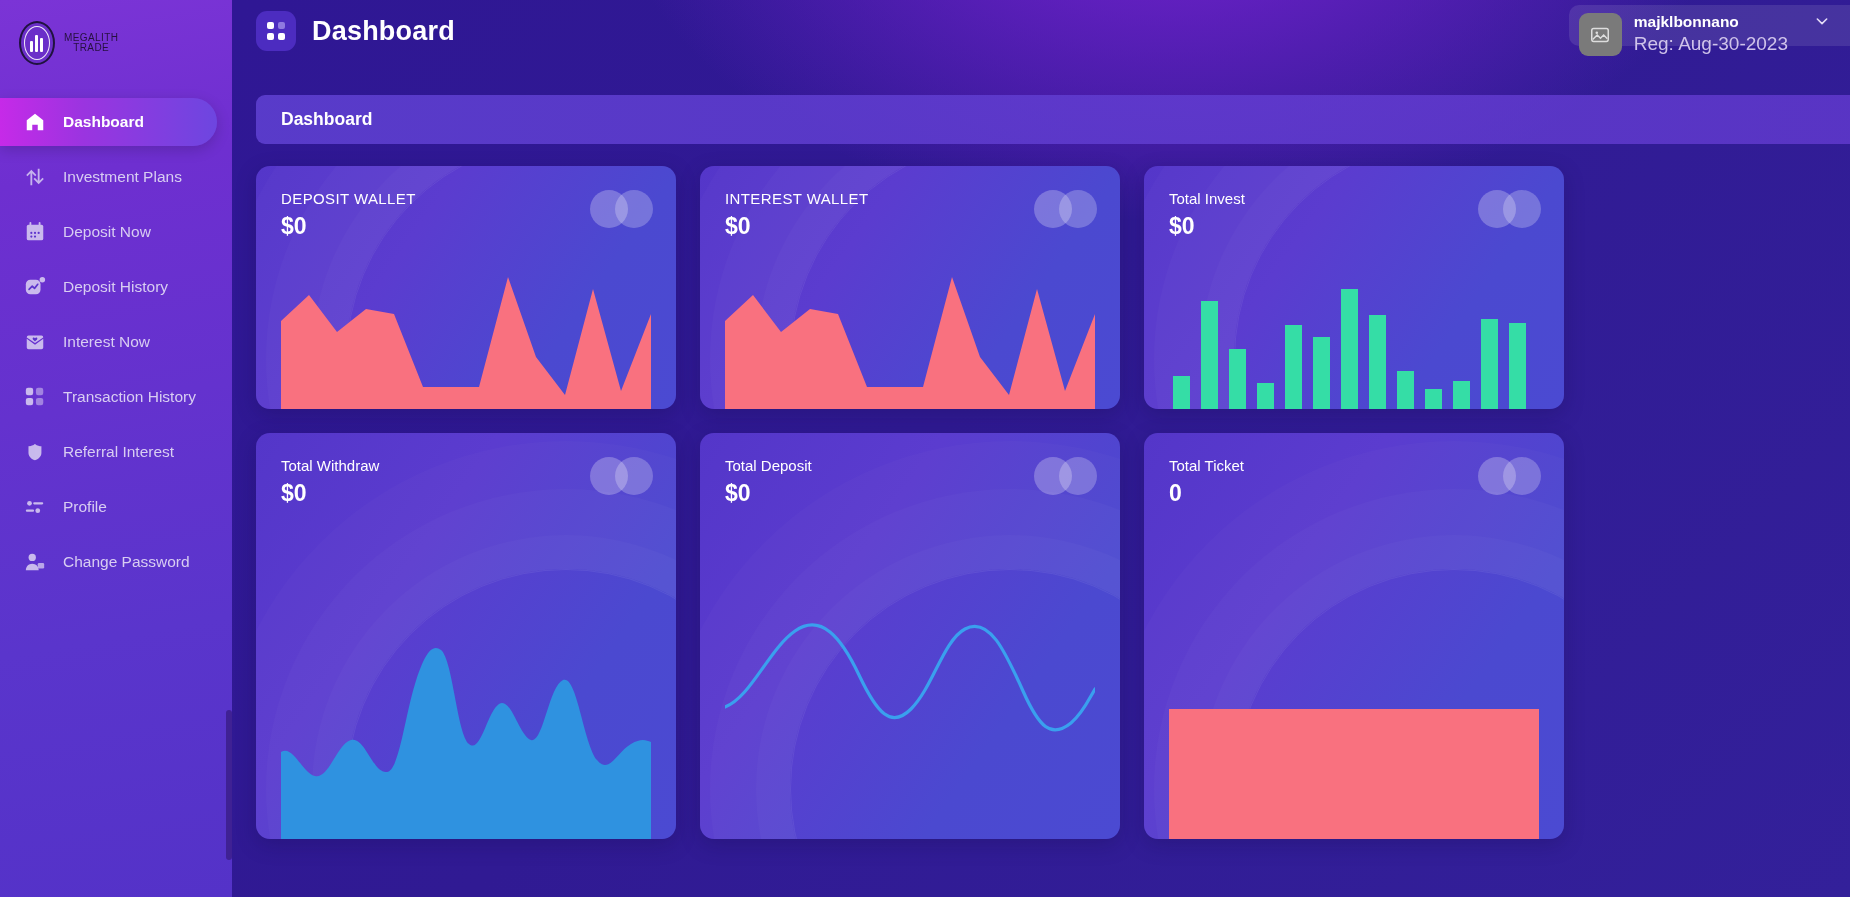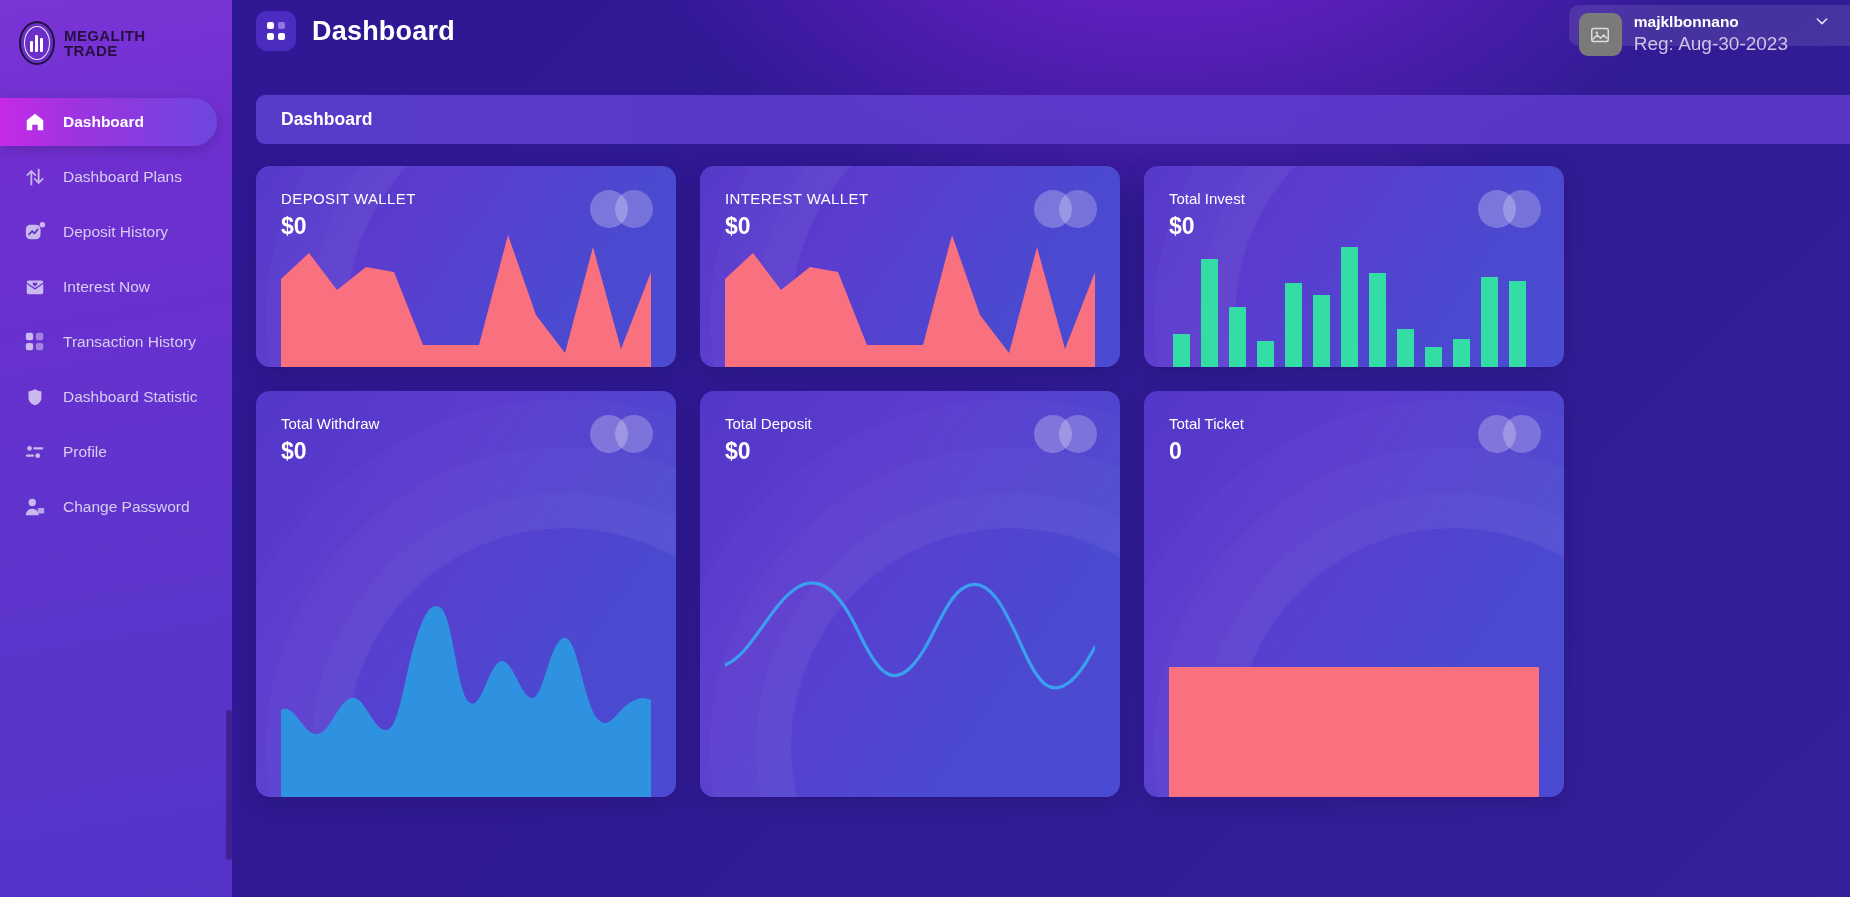--- a/index.html
+++ b/index.html
@@ -24,21 +24,21 @@
     position: absolute; inset: 0;
     border: 2.5px solid #20123f; border-radius: 50%;
     background: #6b2fc9;
   }
   .brand-mark .oval::after {
     content: ""; position: absolute; inset: 3px;
     border: 1.5px solid #efe8f8; border-radius: 50%;
   }
   .brand-bars { position: absolute; left: 11px; top: 13px; display: flex; align-items: flex-end; gap: 2px; height: 18px; }
   .brand-bars i { display: block; width: 3px; background: #fff; border-radius: 1px; }
-  .brand-text { font-size: 15px; line-height: 1.02; font-weight: bold; color: #26103f; letter-spacing: .4px; }
+  .brand-text { font-size: 10px; line-height: 1.02; font-weight: normal; color: #26103f; letter-spacing: .4px; text-align: center; }
 
   .nav { margin-top: 26px; }
   .nav-item {
     display: flex; align-items: center; gap: 17px;
     height: 48px; padding: 0 0 0 24px; margin: 7px 0;
     color: #d8cdf2; font-size: 15.5px; cursor: pointer;
     position: relative;
   }
   .nav-item.active {
     background: linear-gradient(90deg, #c62ae8 0%, #9b34e0 38%, #6d46e0 100%);
@@ -117,21 +117,21 @@
 
   
   .grid {
     position: relative; z-index: 3;
     margin: 22px 0 0 24px;
     display: grid;
     grid-template-columns: repeat(3, 420px);
     gap: 24px;
   }
   .card {
-    position: relative; height: 201px; border-radius: 14px;
+    position: relative; height: 243px; border-radius: 14px;
     overflow: hidden;
     background: linear-gradient(125deg, #5436c9 0%, #5b3ccf 35%, #4b49d0 72%, #4b4ad2 100%);
     box-shadow: 0 6px 20px rgba(20,10,70,.25);
   }
   .card.tall { height: 406px; }
   .card .rings {
     position: absolute; right: -110px; bottom: -170px;
     width: 440px; height: 440px; border-radius: 50%;
     border: 1px solid rgba(255,255,255,.07);
     box-shadow:
@@ -187,24 +187,40 @@
         <span class="nav-label">Dashboard</span>
       </div>
 
       <div class="nav-item">
         <span class="nav-icon ic">
           <svg viewBox="0 0 24 24" width="22" height="22" fill="currentColor">
               <path d="M7 21V8l-3.2 3.2L2.4 9.8 8 4.2l5.6 5.6-1.4 1.4L9 8v13z" opacity=".95"></path>
               <path d="M17 3v13l3.2-3.2 1.4 1.4-5.6 5.6-5.6-5.6 1.4-1.4L15 16V3z" opacity=".95"></path>
             </svg>
         </span>
-        <span class="nav-label">Dashboard Plans</span>
-      </div>
-
-
+        <span class="nav-label">Investment Plans</span>
+      </div>
+
+
+      <div class="nav-item">
+        <span class="nav-icon ic">
+          <svg viewBox="0 0 24 24" width="22" height="22" fill="currentColor">
+              <path d="M5 4h14a2 2 0 0 1 2 2v13a2 2 0 0 1-2 2H5a2 2 0 0 1-2-2V6a2 2 0 0 1 2-2z"></path>
+              <path d="M7 2v4M17 2v4" stroke="currentColor" stroke-width="2" stroke-linecap="round"></path>
+              <g fill="#5a35cc">
+                <circle cx="8" cy="13" r="1.2"></circle>
+                <circle cx="12" cy="13" r="1.2"></circle>
+                <circle cx="16" cy="13" r="1.2"></circle>
+                <circle cx="8" cy="17" r="1.2"></circle>
+                <circle cx="12" cy="17" r="1.2"></circle>
+              </g>
+            </svg>
+        </span>
+        <span class="nav-label">Deposit Now</span>
+      </div>
 
       <div class="nav-item">
         <span class="nav-icon ic">
           <svg viewBox="0 0 24 24" width="22" height="22" fill="currentColor">
               <rect x="2" y="4" width="16" height="16" rx="5"></rect>
               <circle cx="20" cy="4" r="3"></circle>
               <path d="M5.5 14.5 9 11l2.5 2.5L15 9" stroke="#5a35cc" stroke-width="1.8" fill="none" stroke-linecap="round" stroke-linejoin="round"></path>
             </svg>
         </span>
         <span class="nav-label">Deposit History</span>
@@ -234,21 +250,21 @@
         <span class="nav-label">Transaction History</span>
       </div>
 
       <div class="nav-item">
         <span class="nav-icon ic">
           <svg viewBox="0 0 24 24" width="22" height="22" fill="currentColor">
               <path d="M12 3.2c2.6 2 5 2.5 7 2.5v7c0 4.4-3.4 7-7 8.3-3.6-1.3-7-3.9-7-8.3v-7c2 0 4.4-.5 7-2.5z"></path>
               <path d="M12 3.2v17.8c-3.6-1.3-7-3.9-7-8.3v-7c2 0 4.4-.5 7-2.5z" opacity=".45"></path>
             </svg>
         </span>
-        <span class="nav-label">Dashboard Statistic</span>
+        <span class="nav-label">Referral Interest</span>
       </div>
 
       <div class="nav-item">
         <span class="nav-icon ic">
           <svg viewBox="0 0 24 24" width="22" height="22" fill="currentColor">
               <circle cx="6" cy="8" r="2.6"></circle>
               <rect x="10" y="6.8" width="11" height="2.4" rx="1.2"></rect>
               <circle cx="15" cy="16" r="2.6"></circle>
               <rect x="2" y="14.8" width="9" height="2.4" rx="1.2"></rect>
             </svg>

